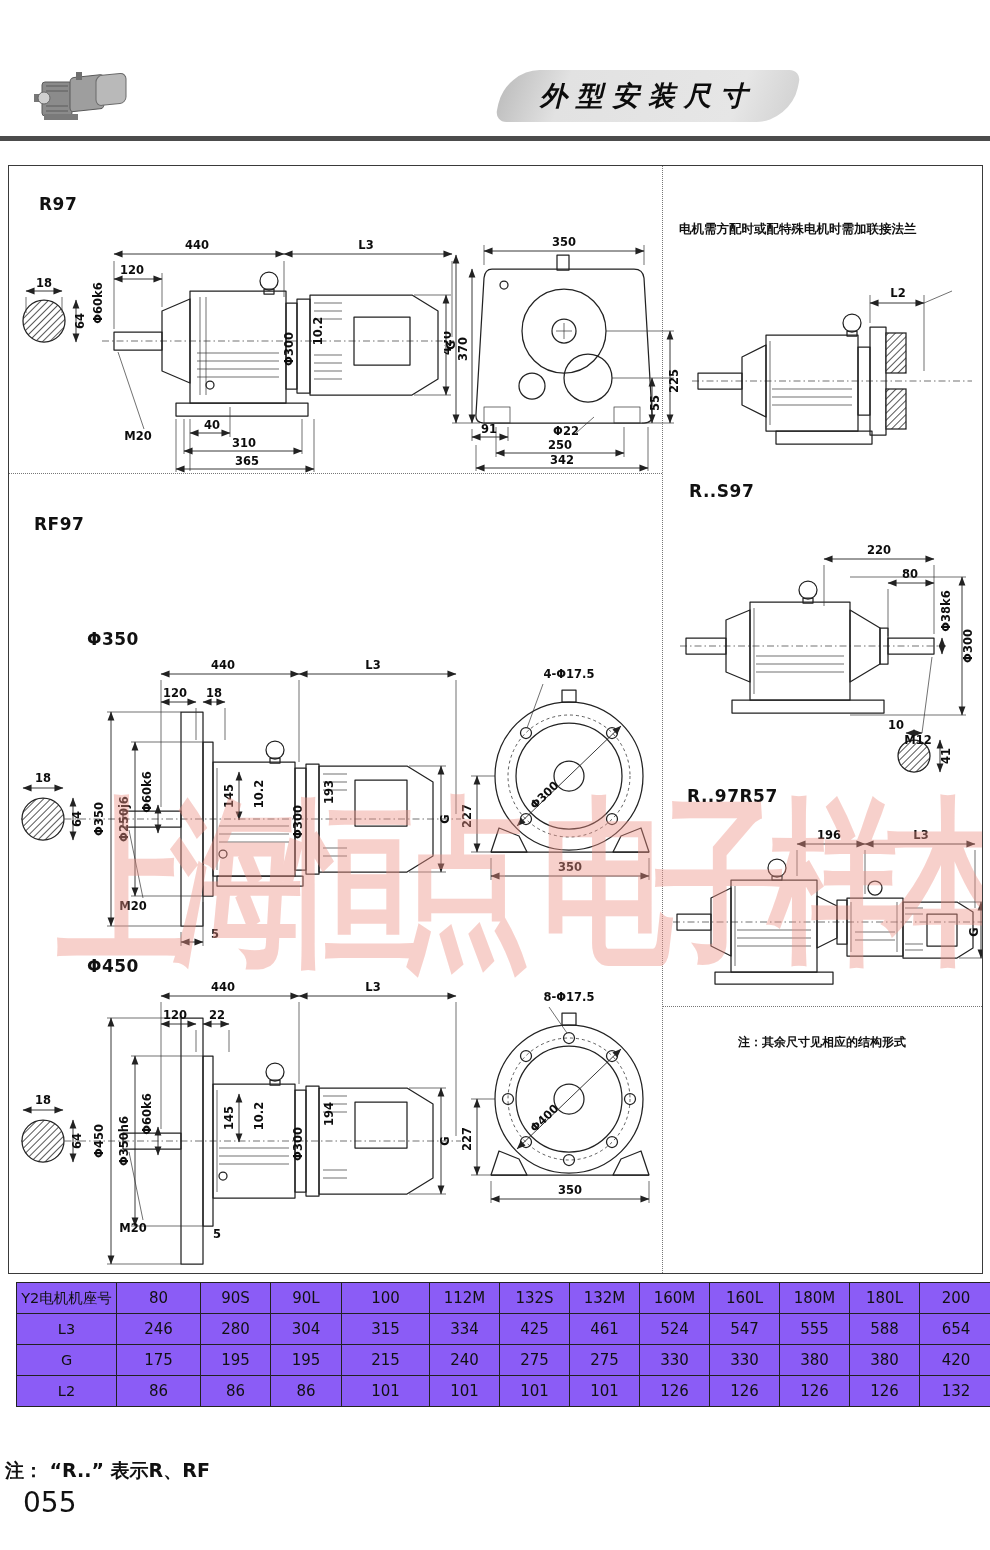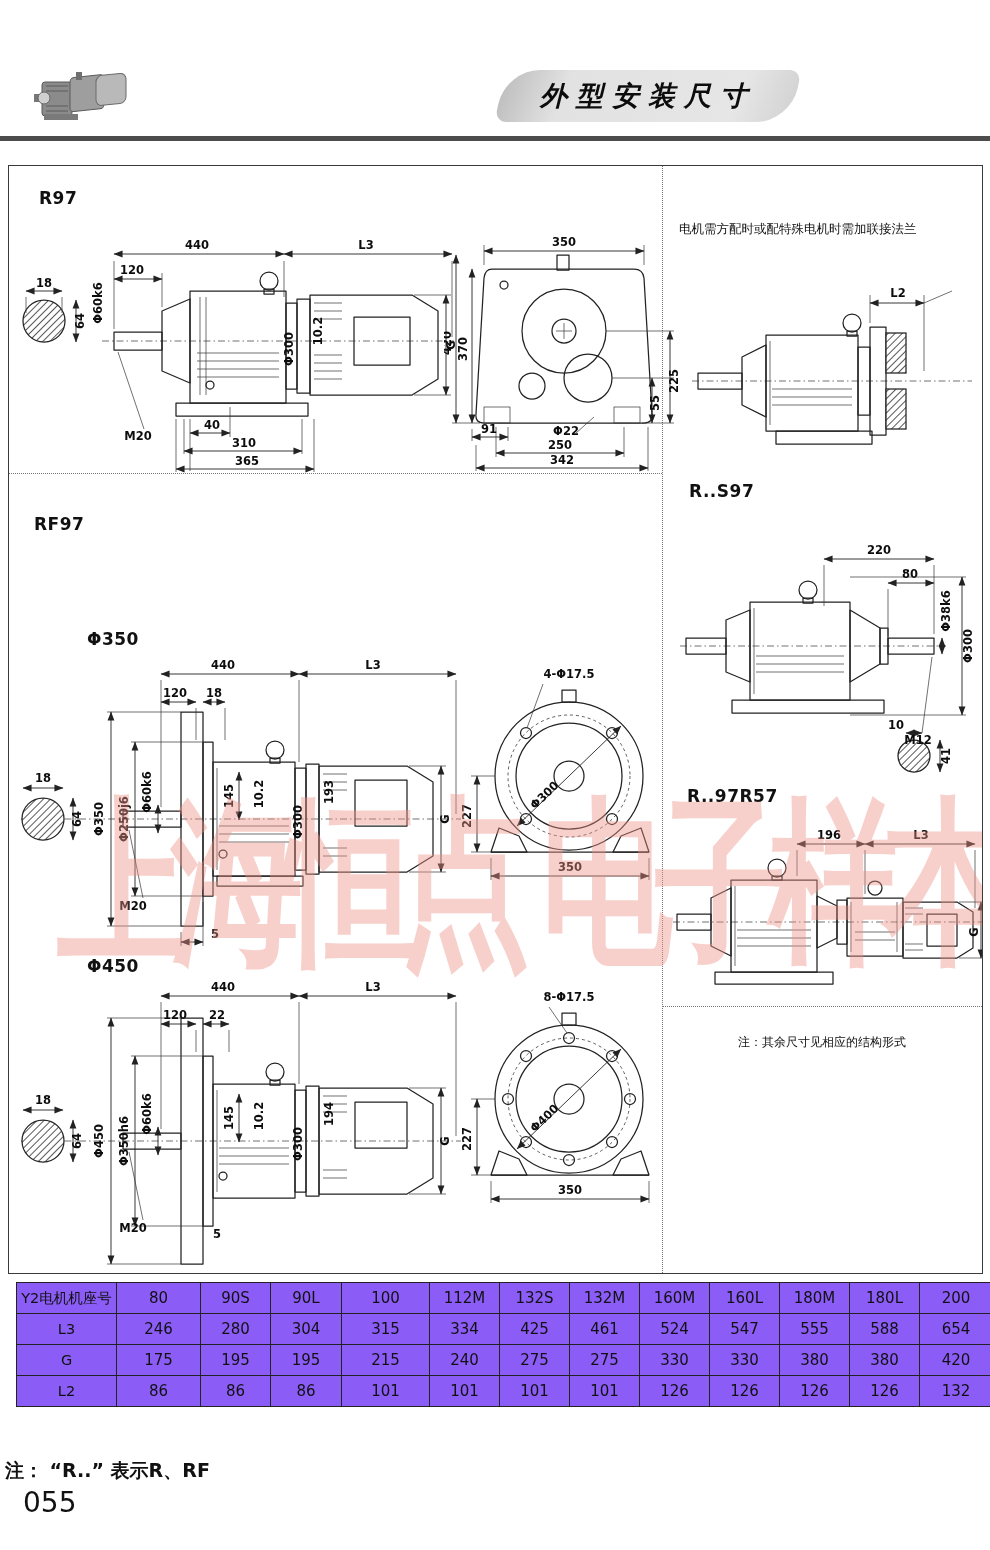--- a/index.html
+++ b/index.html
@@ -13,21 +13,21 @@
          display:flex;align-items:center;justify-content:center;}
   .badge span{transform:skewX(12deg);font-size:27px;font-weight:bold;font-style:italic;
               letter-spacing:9px;color:#0c0c0c;white-space:nowrap;}
   .rule{position:absolute;left:0;top:136px;width:990px;height:5px;background:#4c4c4c;}
   
   .main-box{position:absolute;left:8px;top:165px;width:973px;height:1107px;border:1.3px solid #3a3a3a;overflow:hidden;}
   .vdiv{position:absolute;left:653px;top:0;height:100%;border-left:1.4px dotted #777;}
   .hdivL{position:absolute;left:0;top:307px;width:653px;border-top:1.4px dotted #777;}
   .hdivR{position:absolute;left:653px;top:840px;width:320px;border-top:1.4px dotted #777;}
   .lbl{position:absolute;font-size:17px;font-weight:bold;letter-spacing:.5px;z-index:2;}
-  .note{position:absolute;font-size:12.5px;font-weight:400;z-index:2;}
+  .note{position:absolute;font-size:12.5px;font-weight:700;z-index:2;}
   .draw{position:absolute;z-index:1;}
   
   .wm-big{position:absolute;left:305px;top:438px;font-size:345px;line-height:.86;font-weight:bold;
           color:#a4a4a4;opacity:.62;z-index:0;letter-spacing:-14px;}
   .wm-pink{position:absolute;left:48px;top:598px;font-size:132px;font-weight:600;white-space:nowrap;
            letter-spacing:-18px;transform:scaleY(1.35);transform-origin:left top;
            color:#ee9185;opacity:.42;z-index:3;pointer-events:none;}
   
   .ol{fill:none;stroke:#222;stroke-width:1.25;stroke-linejoin:round;}
   .fillh{fill:url(#hatch);stroke:#222;stroke-width:1.25;}
@@ -77,21 +77,21 @@
     <span>外型安装尺寸</span>
   </div>
   <div class="rule"></div>
 
   <div class="main-box">
     <div class="wm-pink">上海恒点 电子样本</div>
     <div class="vdiv"></div>
     <div class="hdivL"></div>
     <div class="hdivR"></div>
 
-    <div class="lbl" style="left:30px;top:22px">R97</div>
+    <div class="lbl" style="left:30px;top:28px">R97</div>
 
     <svg class="draw" style="left:5px;top:55px" width="445" height="255">
       <g>
         <line class="cl" x1="88" y1="120" x2="440" y2="120"></line>
         <circle class="fillh" cx="30" cy="100" r="21"></circle>
         <line class="dim" x1="12" y1="70" x2="48" y2="70"></line>
         <line class="ext" x1="12" y1="76" x2="12" y2="92"></line>
           <line class="ext" x1="48" y1="76" x2="48" y2="92"></line>
         <line class="dim" x1="62" y1="79" x2="62" y2="121"></line>
         <rect class="ol" x="100" y="111" width="48" height="18"></rect>

